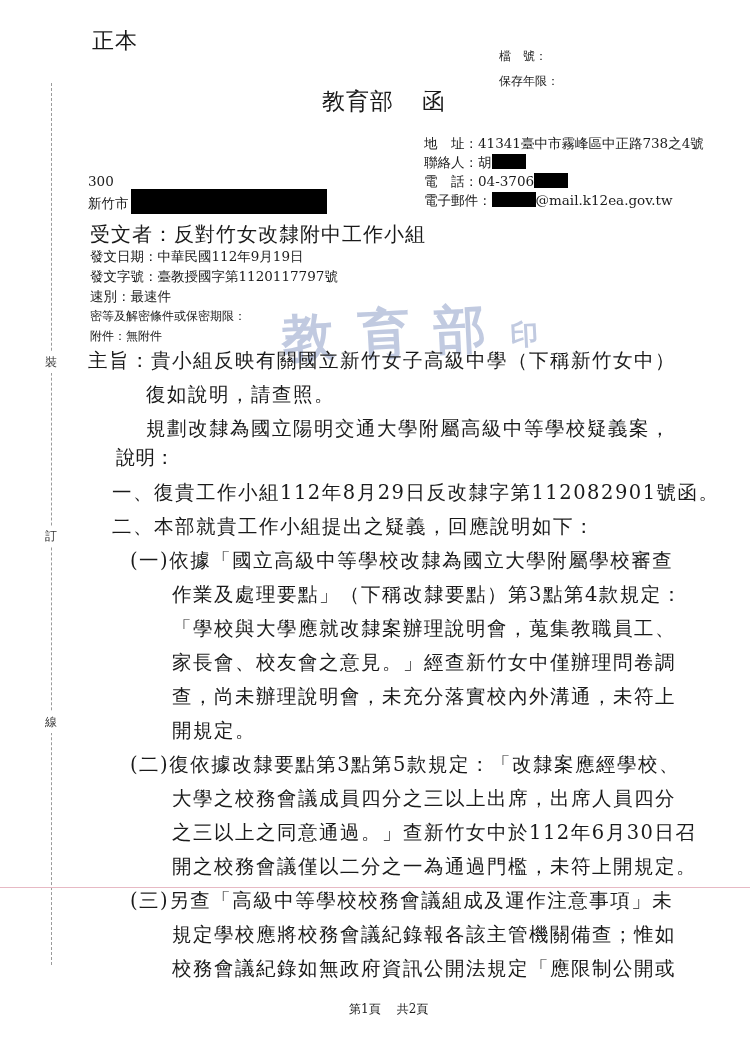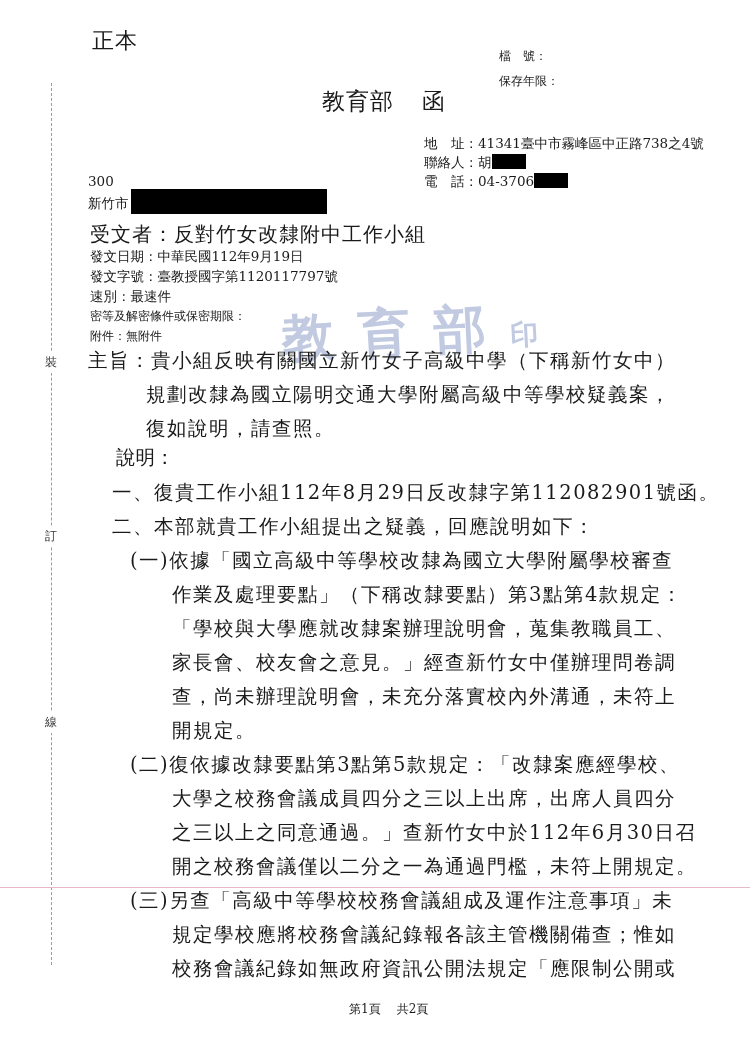--- a/index.html
+++ b/index.html
@@ -48,20 +48,21 @@
 </div>
 
 <div class="abs title">
   <span>教育部</span><span class="gap"></span><span>函</span>
 </div>
 
 <div class="abs sender">
   <div>地　址：41341臺中市霧峰區中正路738之4號</div>
   <div><span>聯絡人：胡</span><span class="redact" style="width:34px"></span></div>
   <div><span>電　話：04-3706</span><span class="redact" style="width:34px"></span></div>
+  <div><span>電子郵件：</span><span class="redact" style="width:44px"></span><span>@mail.k12ea.gov.tw</span></div>
 </div>
 
 <div class="abs addr">
   <div>300</div>
   <div><span>新竹市</span><span class="redact"></span></div>
 </div>
 
 <div class="abs recipient">受文者：反對竹女改隸附中工作小組</div>
 
 <div class="abs meta">
@@ -76,22 +77,22 @@
   <span>教育部</span><span class="tail">印</span>
 </div>
 
 <div class="abs margin-line"></div>
 <div class="abs margin-char" style="top:352px">裝</div>
 <div class="abs margin-char" style="top:526px">訂</div>
 <div class="abs margin-char" style="top:712px">線</div>
 
 <div class="abs body-text subject">
   <div><span class="lbl">主旨：</span><span>貴小組反映有關國立新竹女子高級中學（下稱新竹女中）</span></div>
+  <div class="indent">復如說明，請查照。</div>
   <div class="indent">規劃改隸為國立陽明交通大學附屬高級中等學校疑義案，</div>
-  <div class="indent">復如說明，請查照。</div>
 </div>
 
 <div class="abs explain-lbl">說明：</div>
 
 <div class="item" style="left:112px; top:476px">一、復貴工作小組112年8月29日反改隸字第112082901號函。</div>
 <div class="item" style="left:112px; top:510px">二、本部就貴工作小組提出之疑義，回應說明如下：</div>
 
 <div class="item" style="left:130px; top:544px">(一)依據「國立高級中等學校改隸為國立大學附屬學校審查</div>
 <div class="item" style="left:172px; top:578px">作業及處理要點」（下稱改隸要點）第3點第4款規定：</div>
 <div class="item" style="left:172px; top:612px">「學校與大學應就改隸案辦理說明會，蒐集教職員工、</div>

